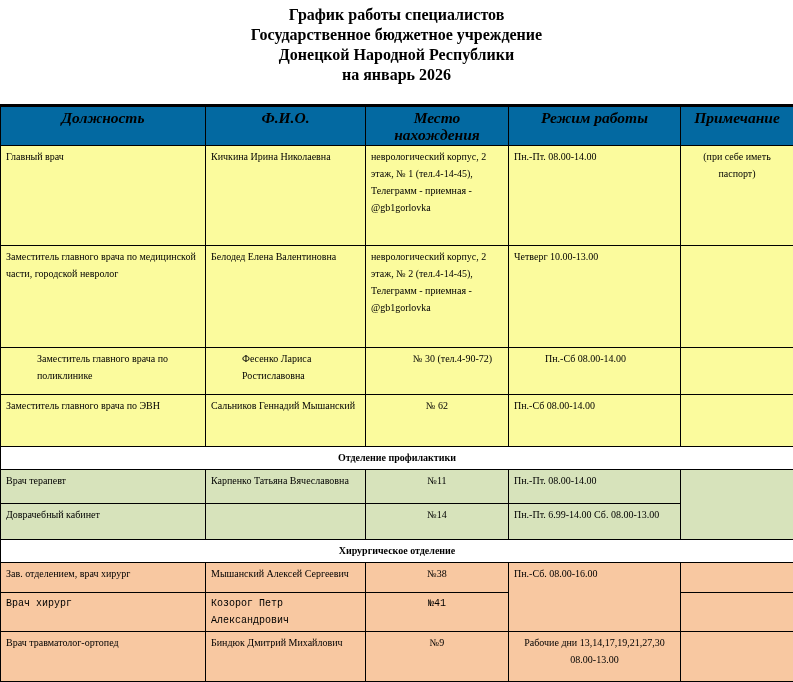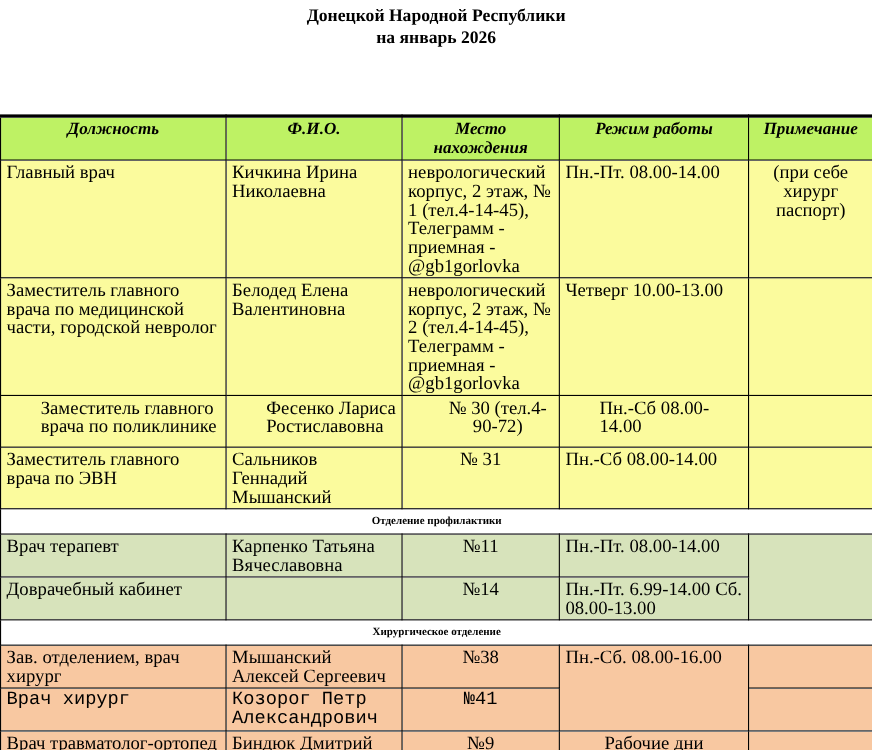--- a/index.html
+++ b/index.html
@@ -33,33 +33,33 @@
     border-collapse: collapse;
     table-layout: fixed;
     border-top: 3px solid #000;
     border-bottom: 3px solid #000;
     border-left: 1px solid #000;
     border-right: 1px solid #000;
   }
   table.schedule td, table.schedule th {
     border: 1px solid #000;
     padding: 2px 5px;
-    font-size: 17px;
+    font-size: 10px;
     line-height: 17px;
     vertical-align: top;
     overflow: hidden;
     word-wrap: break-word;
   }
   
   tr.head-row th {
     font-style: italic;
     font-weight: bold;
     text-align: center;
     font-size: 15.5px;
-    background: #bef264;
+    background: #0369a1;
     vertical-align: top;
   }
   
   tr.section-row td {
     font-weight: bold;
     text-align: center;
     background: #ffffff;
     font-size: 10px;
   }
   
@@ -83,20 +83,22 @@
   tr.rh-6 td { height: 25px; }
   tr.rh-7 td { height: 30px; font-family: Liberation Mono, monospace; }
   tr.rh-8 td { height: 45px; }
 </style>
 </head>
 <body>
 
 <div class="page">
 
   <div class="title-block">
+    <div>График работы специалистов</div>
+    <div>Государственное бюджетное учреждение</div>
     <div>Донецкой Народной Республики</div>
     <div>на январь 2026</div>
   </div>
 
   <table class="schedule">
     <colgroup>
       <col style="width:205px">
       <col style="width:160px">
       <col style="width:143px">
       <col style="width:172px">
@@ -110,40 +112,40 @@
       <th>Место нахождения</th>
       <th>Режим работы</th>
       <th>Примечание</th>
     </tr>
 
     <tr class="theme-yellow rh-0">
       <td class="al">Главный врач</td>
       <td class="al">Кичкина Ирина Николаевна</td>
       <td class="al">неврологический корпус, 2 этаж, № 1 (тел.4-14-45), Телеграмм - приемная - @gb1gorlovka</td>
       <td class="al vm">Пн.-Пт. 08.00-14.00</td>
-      <td class="ac">(при себе хирург паспорт)</td>
+      <td class="ac">(при себе иметь паспорт)</td>
     </tr>
     <tr class="theme-yellow rh-1">
       <td class="al">Заместитель главного врача по медицинской части, городской невролог</td>
       <td class="al">Белодед Елена Валентиновна</td>
       <td class="al">неврологический корпус, 2 этаж, № 2 (тел.4-14-45), Телеграмм - приемная - @gb1gorlovka</td>
       <td class="al vm">Четверг 10.00-13.00</td>
       <td class="ac"></td>
     </tr>
     <tr class="theme-yellow rh-2">
       <td class="al">Заместитель главного врача по поликлинике</td>
       <td class="al">Фесенко Лариса Ростиславовна</td>
       <td class="ac">№ 30 (тел.4-90-72)</td>
       <td class="al vm">Пн.-Сб 08.00-14.00</td>
       <td class="ac"></td>
     </tr>
     <tr class="theme-yellow rh-3">
       <td class="al">Заместитель главного врача по ЭВН</td>
       <td class="al">Сальников Геннадий Мышанский</td>
-      <td class="ac">№ 31</td>
+      <td class="ac">№ 62</td>
       <td class="al vm">Пн.-Сб 08.00-14.00</td>
       <td class="ac"></td>
     </tr>
 
     <tr class="section-row rh-sec">
       <td colspan="5">Отделение профилактики</td>
     </tr>
 
     <tr class="theme-green rh-4">
       <td class="al">Врач терапевт</td>

